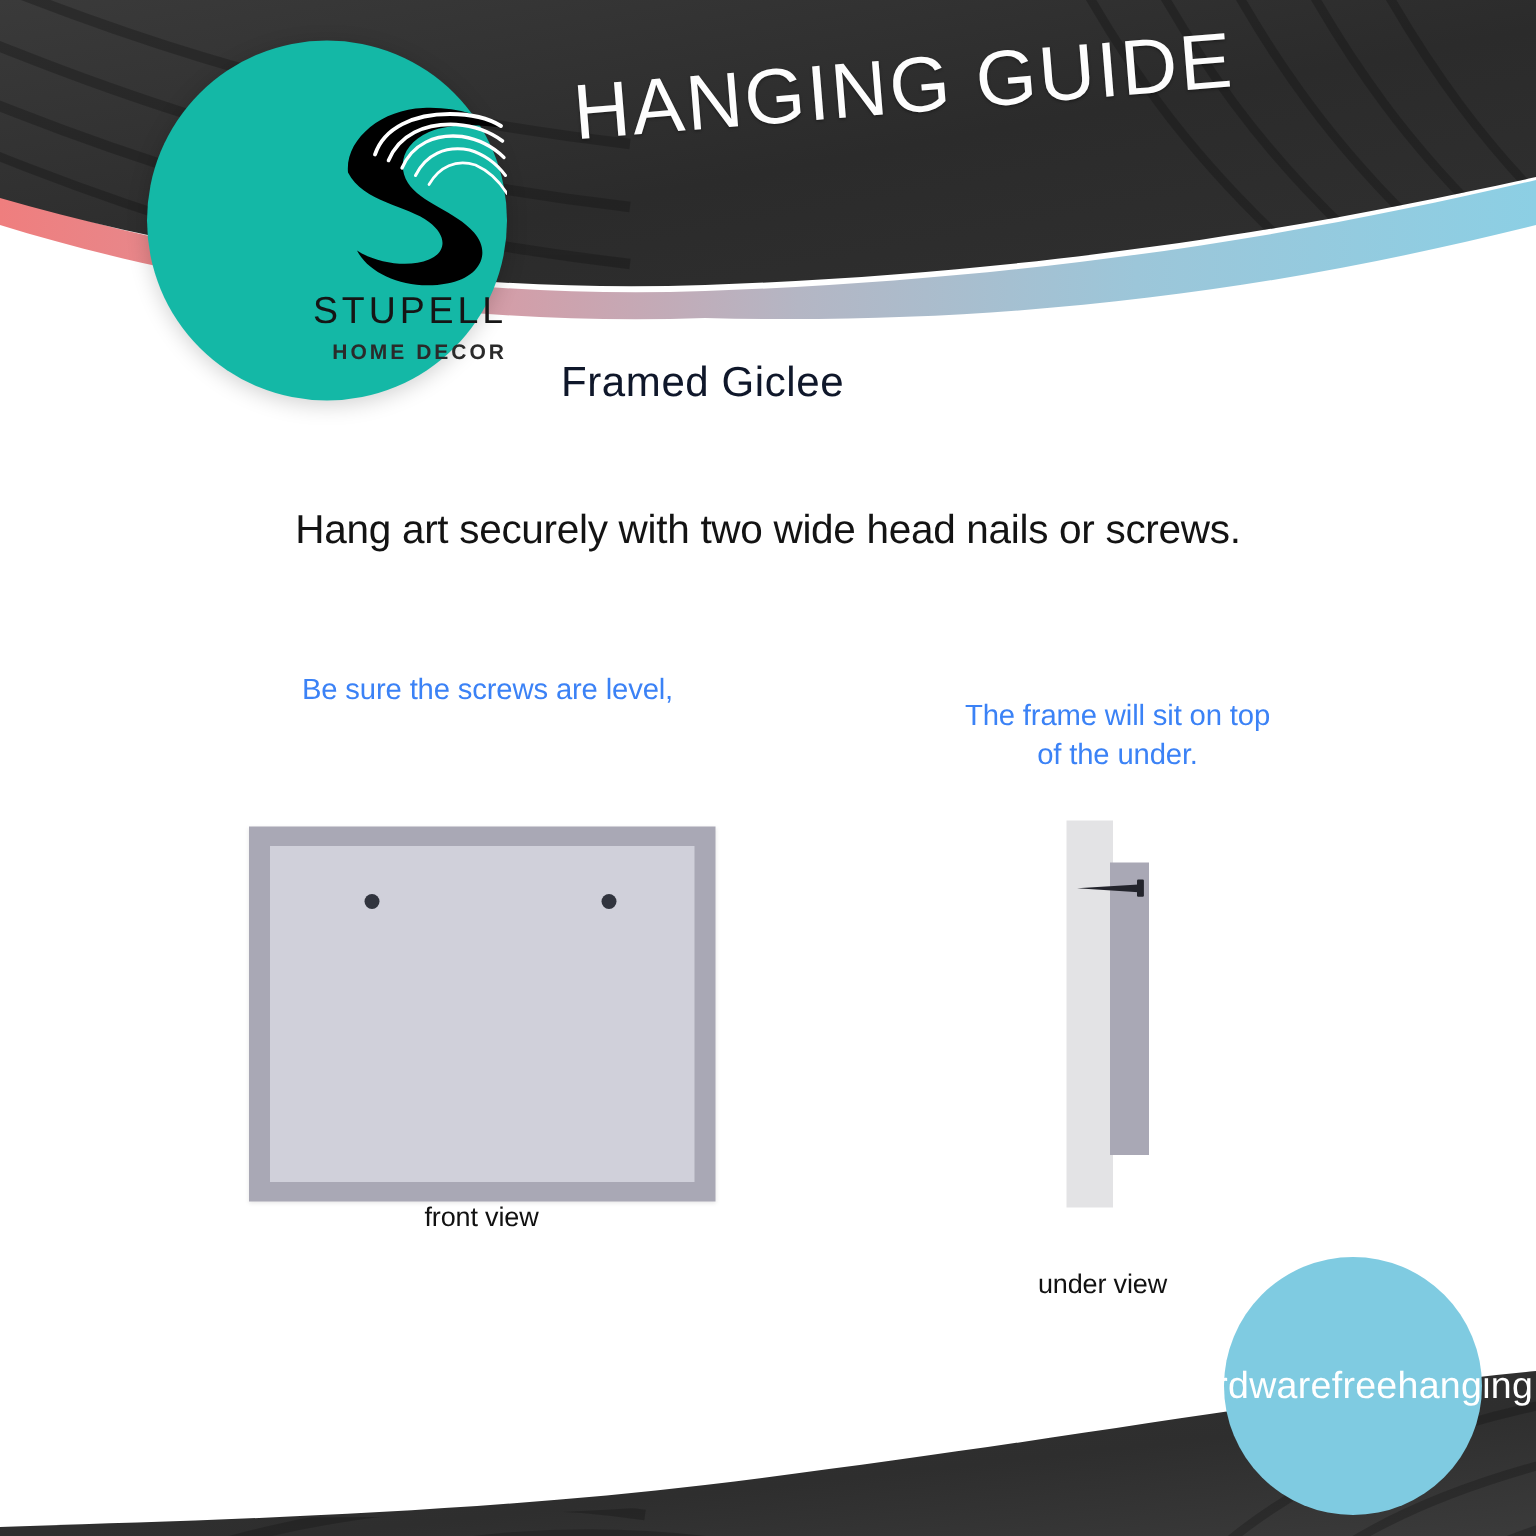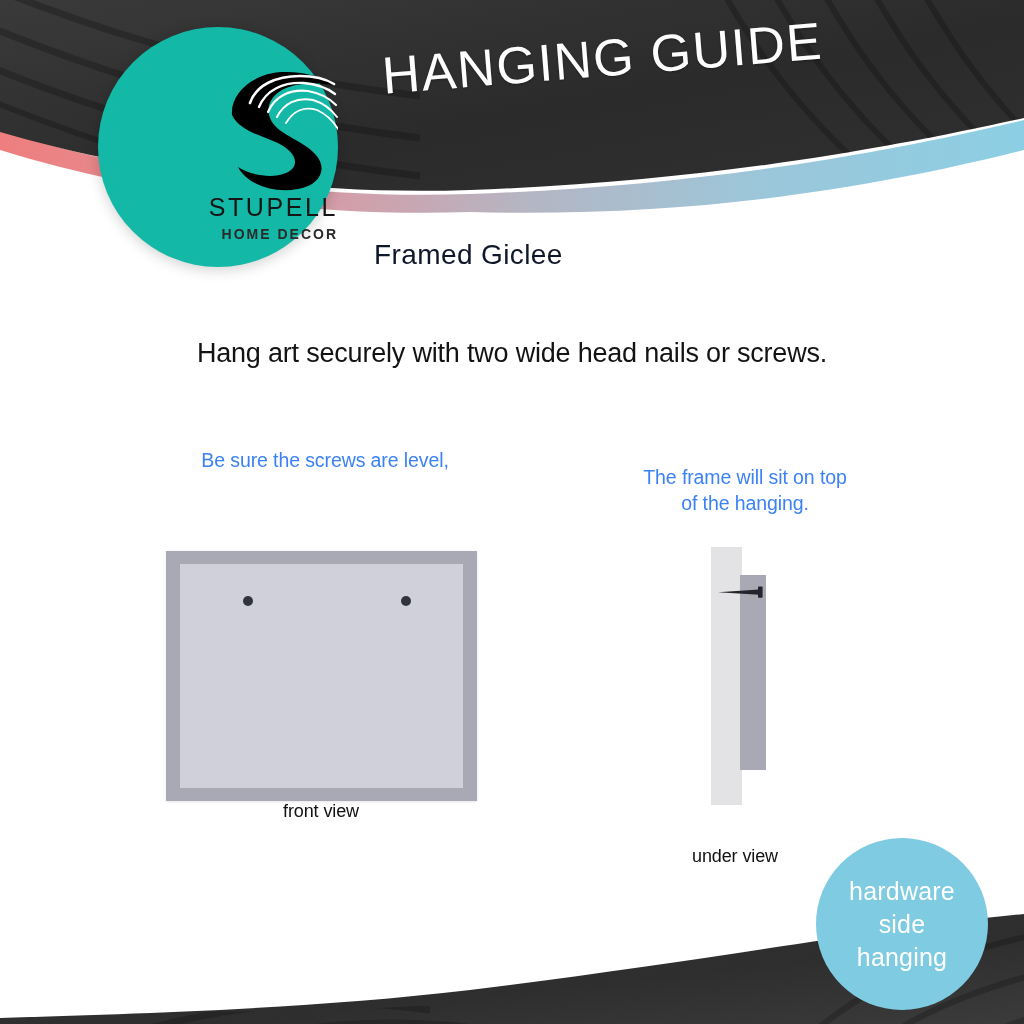--- a/index.html
+++ b/index.html
@@ -198,21 +198,20 @@
   #hardware-badge {
     position: absolute;
     left: 816px;
     top: 838px;
     width: 172px;
     height: 172px;
     border-radius: 50%;
     background: #7fcbe1;
     z-index: 28;
     display: flex;
-    flex-direction: column;
     align-items: center;
     justify-content: center;
     color: #ffffff;
     font-size: 25px;
     line-height: 33px;
     text-align: center;
     letter-spacing: 0.2px;
   }
 </style>
 </head>
@@ -310,21 +309,21 @@
   <div id="product-type">Framed Giclee</div>
 
   <div id="main-instruction">Hang art securely with two wide head nails or screws.</div>
 
   <div id="caption-front" class="caption">
     <div>Be sure the screws are level,</div>
   </div>
 
   <div id="caption-side" class="caption">
     <div>The frame will sit on top</div>
-    <div>of the hanging.</div>
+    <div>of the under.</div>
   </div>
 
   <div id="front-view-diagram">
     <div id="front-view-mat">
       <div id="screw-dot-left" class="screw-dot"></div>
       <div id="screw-dot-right" class="screw-dot"></div>
     </div>
   </div>
 
   <div id="side-view-diagram">
@@ -334,17 +333,17 @@
       <path d="M1,8.2 L42,5.6 L42,10.8 Z" fill="#23242c"></path>
       <rect x="41" y="2.4" width="4.6" height="11.4" rx="0.8" fill="#23242c"></rect>
     </svg>
   </div>
 
   <div id="label-front-view" class="view-label">front view</div>
   <div id="label-side-view" class="view-label">under view</div>
 
   <div id="hardware-badge">
     <div>hardware</div>
-    <div>side</div>
+    <div>free</div>
     <div>hanging</div>
   </div>
 
 </div>
 
 </body></html>

